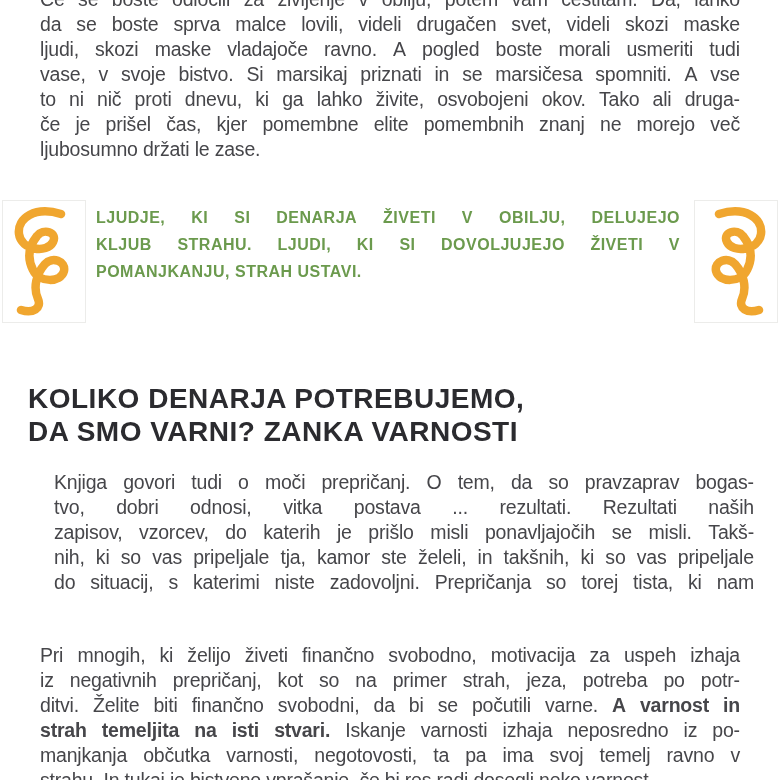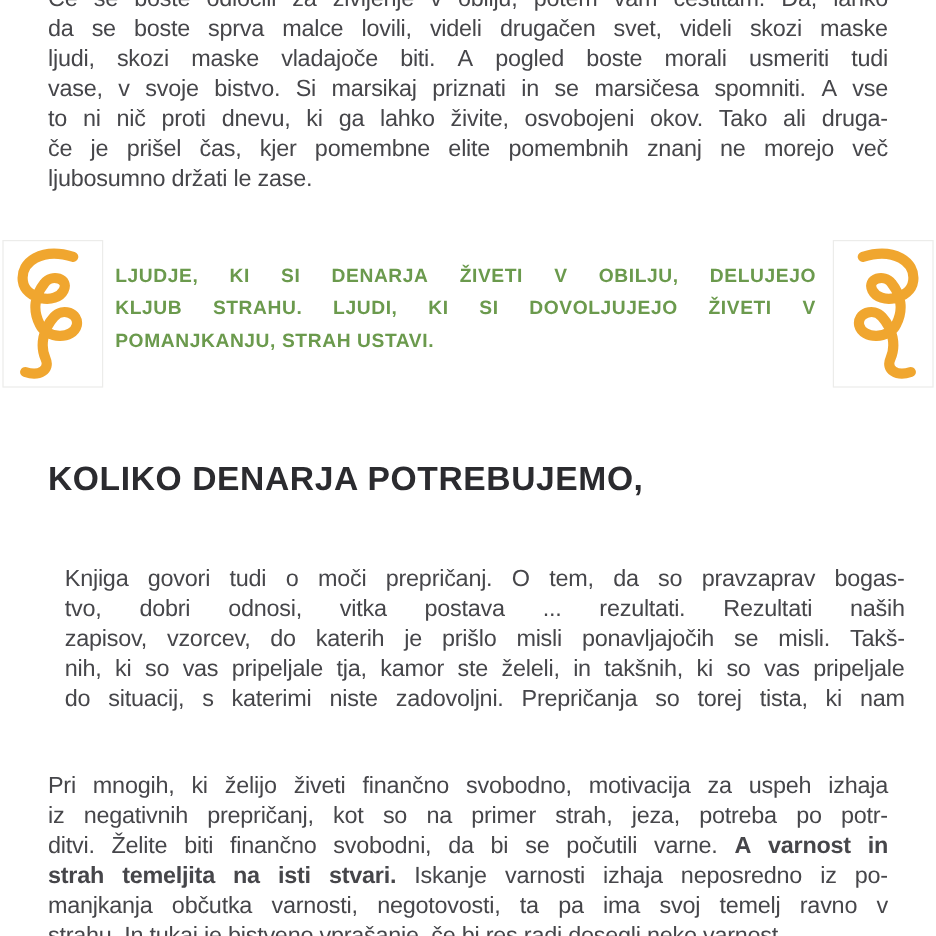--- a/index.html
+++ b/index.html
@@ -114,21 +114,21 @@
         <span>svet,</span>
         <span>videli</span>
         <span>skozi</span>
         <span>maske</span>
       </div>
       <div class="line just">
         <span>ljudi,</span>
         <span>skozi</span>
         <span>maske</span>
         <span>vladajoče</span>
-        <span>biti.</span>
+        <span>ravno.</span>
         <span>A</span>
         <span>pogled</span>
         <span>boste</span>
         <span>morali</span>
         <span>usmeriti</span>
         <span>tudi</span>
       </div>
       <div class="line just">
         <span>vase,</span>
         <span>v</span>
@@ -198,21 +198,21 @@
                C 12 44, 38 48, 44 36
                C 49 26, 34 22, 28 30
                C 20 40, 18 52, 24 64
                C 30 77, 52 77, 55 65
                C 57 55, 43 50, 36 58
                C 27 68, 24 82, 29 93
                C 33 102, 24 108, 12 104" fill="none" stroke-width="8.5" stroke-linecap="round" stroke-linejoin="round" transform="translate(70,0) scale(-1,1)" stroke="#f0a62f"></path>
     </svg>
   </div>
 
-  <section class="abs quote-text" style="top:217px; left:96px; width:584px;">
+  <section class="abs quote-text" style="top:204px; left:96px; width:584px;">
       <div class="line just">
         <span>LJUDJE,</span>
         <span>KI</span>
         <span>SI</span>
         <span>DENARJA</span>
         <span>ŽIVETI</span>
         <span>V</span>
         <span>OBILJU,</span>
         <span>DELUJEJO</span>
       </div>
@@ -222,22 +222,23 @@
         <span>LJUDI,</span>
         <span>KI</span>
         <span>SI</span>
         <span>DOVOLJUJEJO</span>
         <span>ŽIVETI</span>
         <span>V</span>
       </div>
       <div class="line"><span>POMANJKANJU, </span><span>STRAH </span><span>USTAVI.</span></div>
     </section>
 
-  <h1 class="abs heading" style="top:382px; left:40px; width:700px;">
+  <h1 class="abs heading" style="top:382px; left:28px; width:700px;">
       <div class="line"><span>KOLIKO </span><span>DENARJA </span><span>POTREBUJEMO,</span></div>
+      <div class="line"><span>DA </span><span>SMO </span><span>VARNI? </span><span>ZANKA </span><span>VARNOSTI</span></div>
     </h1>
 
   <section class="abs body-text" style="top:470px; left:40px; width:700px;margin-left:14px;">
       <div class="line just">
         <span>Knjiga</span>
         <span>govori</span>
         <span>tudi</span>
         <span>o</span>
         <span>moči</span>
         <span>prepričanj.</span>

